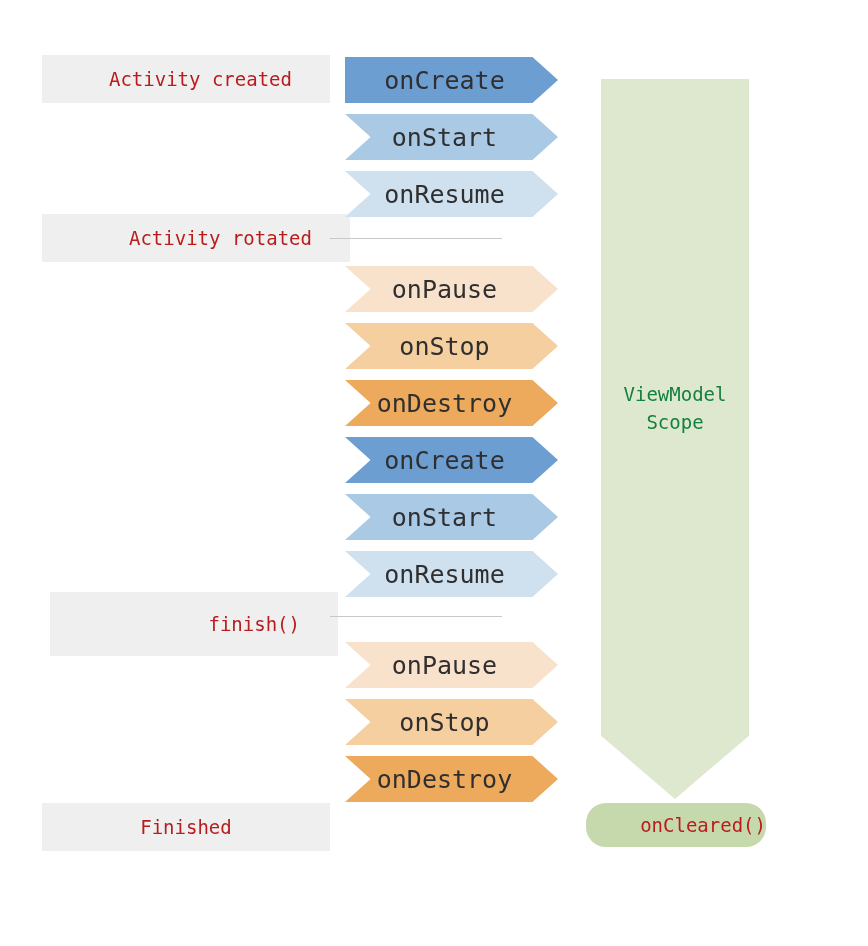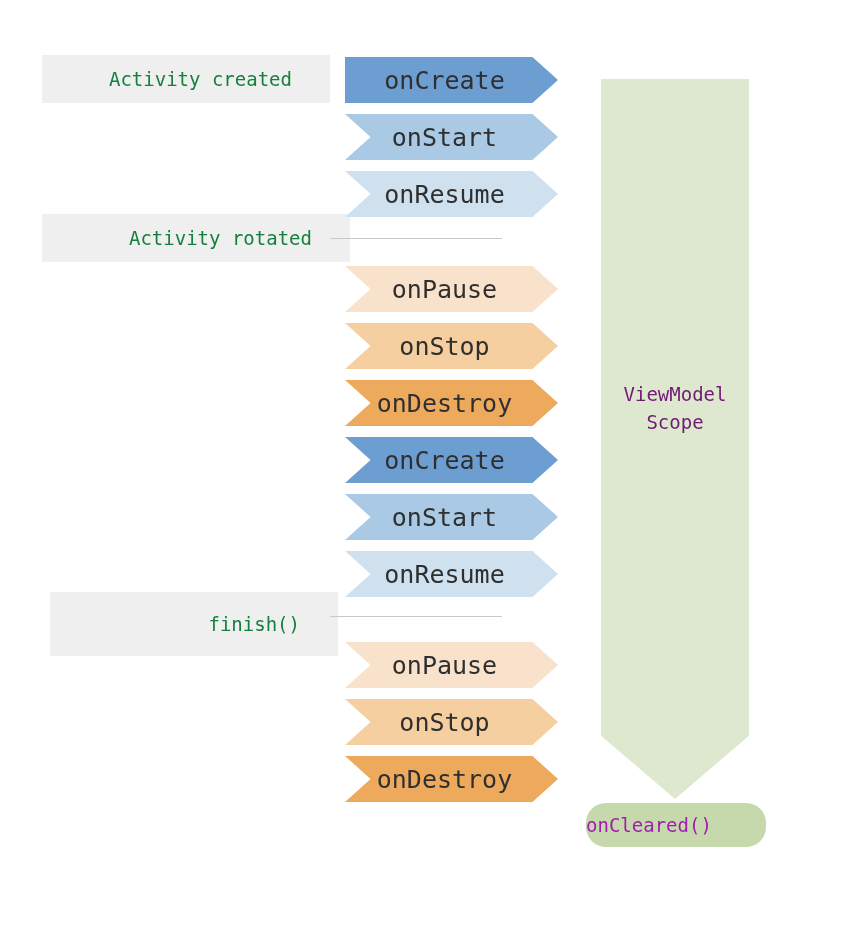--- a/index.html
+++ b/index.html
@@ -13,21 +13,21 @@
     height: 946px;
     background: #ffffff;
     font-family: "DejaVu Sans Mono", "Liberation Mono", monospace;
     overflow: hidden;
   }
 
   
   .event-label {
     position: absolute;
     background: #efefef;
-    color: #15803d;
+    color: #b91c1c;
     font-size: 19px;
     line-height: 1;
     display: flex;
     align-items: center;
     box-sizing: border-box;
   }
   .event-label.align-right {
     justify-content: flex-end;
     padding-right: 38px;
   }
@@ -66,34 +66,34 @@
 
   
   .vm-scope {
     position: absolute;
     display: flex;
     align-items: center;
     justify-content: center;
     text-align: center;
     font-size: 19px;
     line-height: 1.45;
-    color: #701a75;
+    color: #15803d;
     white-space: pre-line;
     clip-path: polygon(0 0, 100% 0, 100% 91.2%, 50% 100%, 0 91.2%);
     box-sizing: border-box;
     padding-bottom: 60px;
   }
   .vm-cleared {
     position: absolute;
     display: flex;
     align-items: center;
-    justify-content: flex-start;
+    justify-content: flex-end;
     font-size: 19px;
     line-height: 1;
-    color: #a21caf;
+    color: #b91c1c;
     box-sizing: border-box;
     border-radius: 20px;
   }
 </style>
 </head>
 <body>
 
 <div id="canvas">
 
   <div class="event-label align-right" style="left:42px; top:55px; width:288px; height:48px;">
@@ -101,20 +101,23 @@
   </div>
 
   <div class="event-label align-right" style="left:42px; top:214px; width:308px; height:48px;">
     <span>Activity rotated</span>
   </div>
 
   <div class="event-label align-right" style="left:50px; top:592px; width:288px; height:64px;">
     <span>finish()</span>
   </div>
 
+  <div class="event-label align-center" style="left:42px; top:803px; width:288px; height:48px;">
+    <span>Finished</span>
+  </div>
 
   <div class="connector" style="left:330px; top:238px; width:172px;"></div>
   <div class="connector" style="left:330px; top:616px; width:172px;"></div>
 
   <div class="chev flat" style="left:345px; top:57px; width:213px; height:46px; background:#6d9ed2;">
     <span>onCreate</span>
   </div>
 
   <div class="chev notch" style="left:345px; top:114px; width:213px; height:46px; background:#aac9e4;">
     <span>onStart</span>

